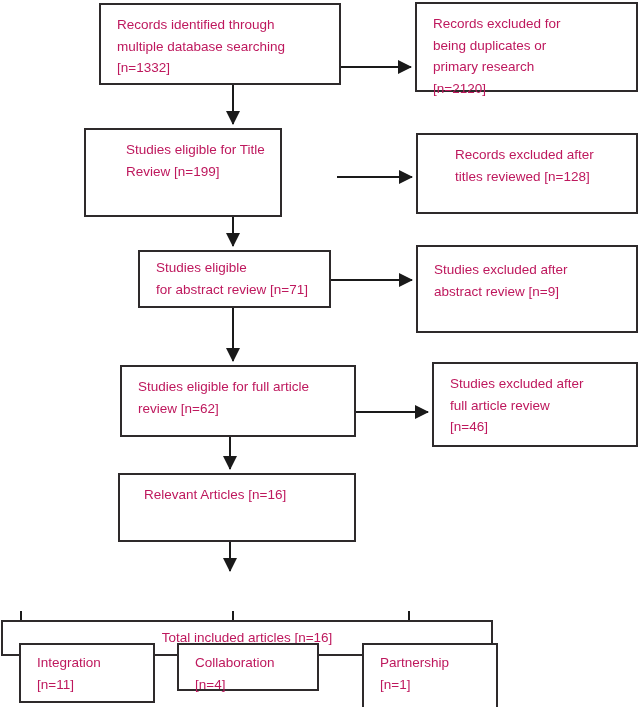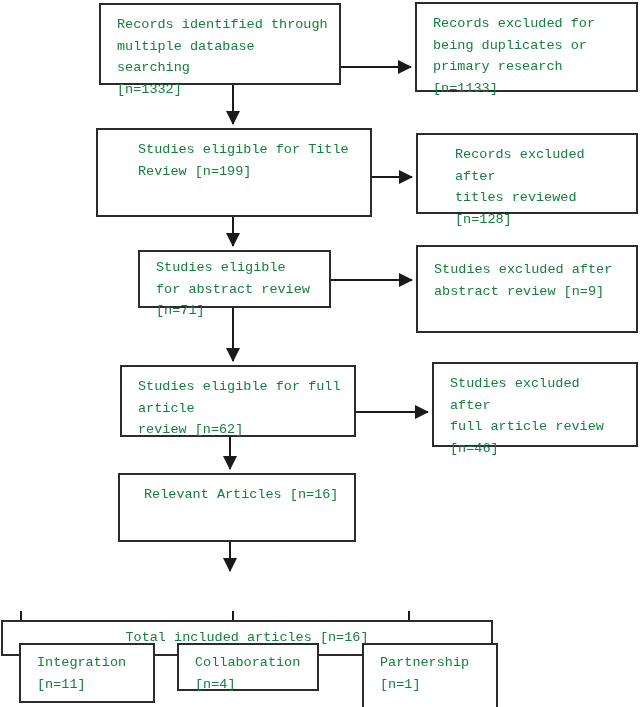--- a/index.html
+++ b/index.html
@@ -21,30 +21,29 @@
     top: 0;
     width: 640px;
     height: 707px;
     pointer-events: none;
   }
   .box {
     position: absolute;
     box-sizing: border-box;
     border: 2px solid #2e2a2b;
     background: #ffffff;
-    color: #15803d;
+    color: #be185d;
     font-size: 13.5px;
     line-height: 1.6;
     white-space: pre-line;
     padding: 9px 10px 6px 16px;
-    font-family: Liberation Mono, monospace;
   }
   .b-identified    { left: 99px;  top: 3px;   width: 242px; height: 82px; }
   .b-excl-dup      { left: 415px; top: 2px;   width: 223px; height: 90px; }
-  .b-title         { left: 96px; top: 128px; width: 276px; height: 89px; padding-left: 40px; }
+  .b-title         { left: 84px; top: 128px; width: 198px; height: 89px; padding-left: 40px; }
   .b-excl-titles   { left: 416px; top: 133px; width: 222px; height: 81px; padding-left: 37px; }
   .b-abstract      { left: 138px; top: 250px; width: 193px; height: 58px; padding-top: 5px; }
   .b-excl-abs      { left: 416px; top: 245px; width: 222px; height: 88px; padding-top: 12px; }
   .b-full          { left: 120px; top: 365px; width: 236px; height: 72px; }
   .b-excl-full     { left: 432px; top: 362px; width: 206px; height: 85px; }
   .b-relevant      { left: 118px; top: 473px; width: 238px; height: 69px; padding-left: 24px; }
   .b-total         { left: 1px;   top: 575px; width: 492px; height: 36px;
                      text-align: center; padding: 0; line-height: 32px; margin-top: 45px; }
   .b-integration   { left: 2px;   top: 643px; width: 136px; height: 60px; padding-top: 7px; margin-left: 17px; }
   .b-collab        { left: 177px; top: 643px; width: 142px; height: 48px; padding-top: 7px; }
@@ -76,21 +75,21 @@
       <line x1="409" y1="611" x2="409" y2="639" marker-end="url(#ah)"></line>
     </g>
   </svg>
 
   <div class="box b-identified">Records identified through
 multiple database searching
 [n=1332]</div>
   <div class="box b-excl-dup">Records excluded for
 being duplicates or
 primary research
-[n=1133]</div>
+[n=2120]</div>
   <div class="box b-title">Studies eligible for Title
 Review [n=199]</div>
   <div class="box b-excl-titles">Records excluded after
 titles reviewed [n=128]</div>
   <div class="box b-abstract">Studies eligible
 for abstract review [n=71]</div>
   <div class="box b-excl-abs">Studies excluded after
 abstract review [n=9]</div>
   <div class="box b-full">Studies eligible for full article
 review [n=62]</div>

